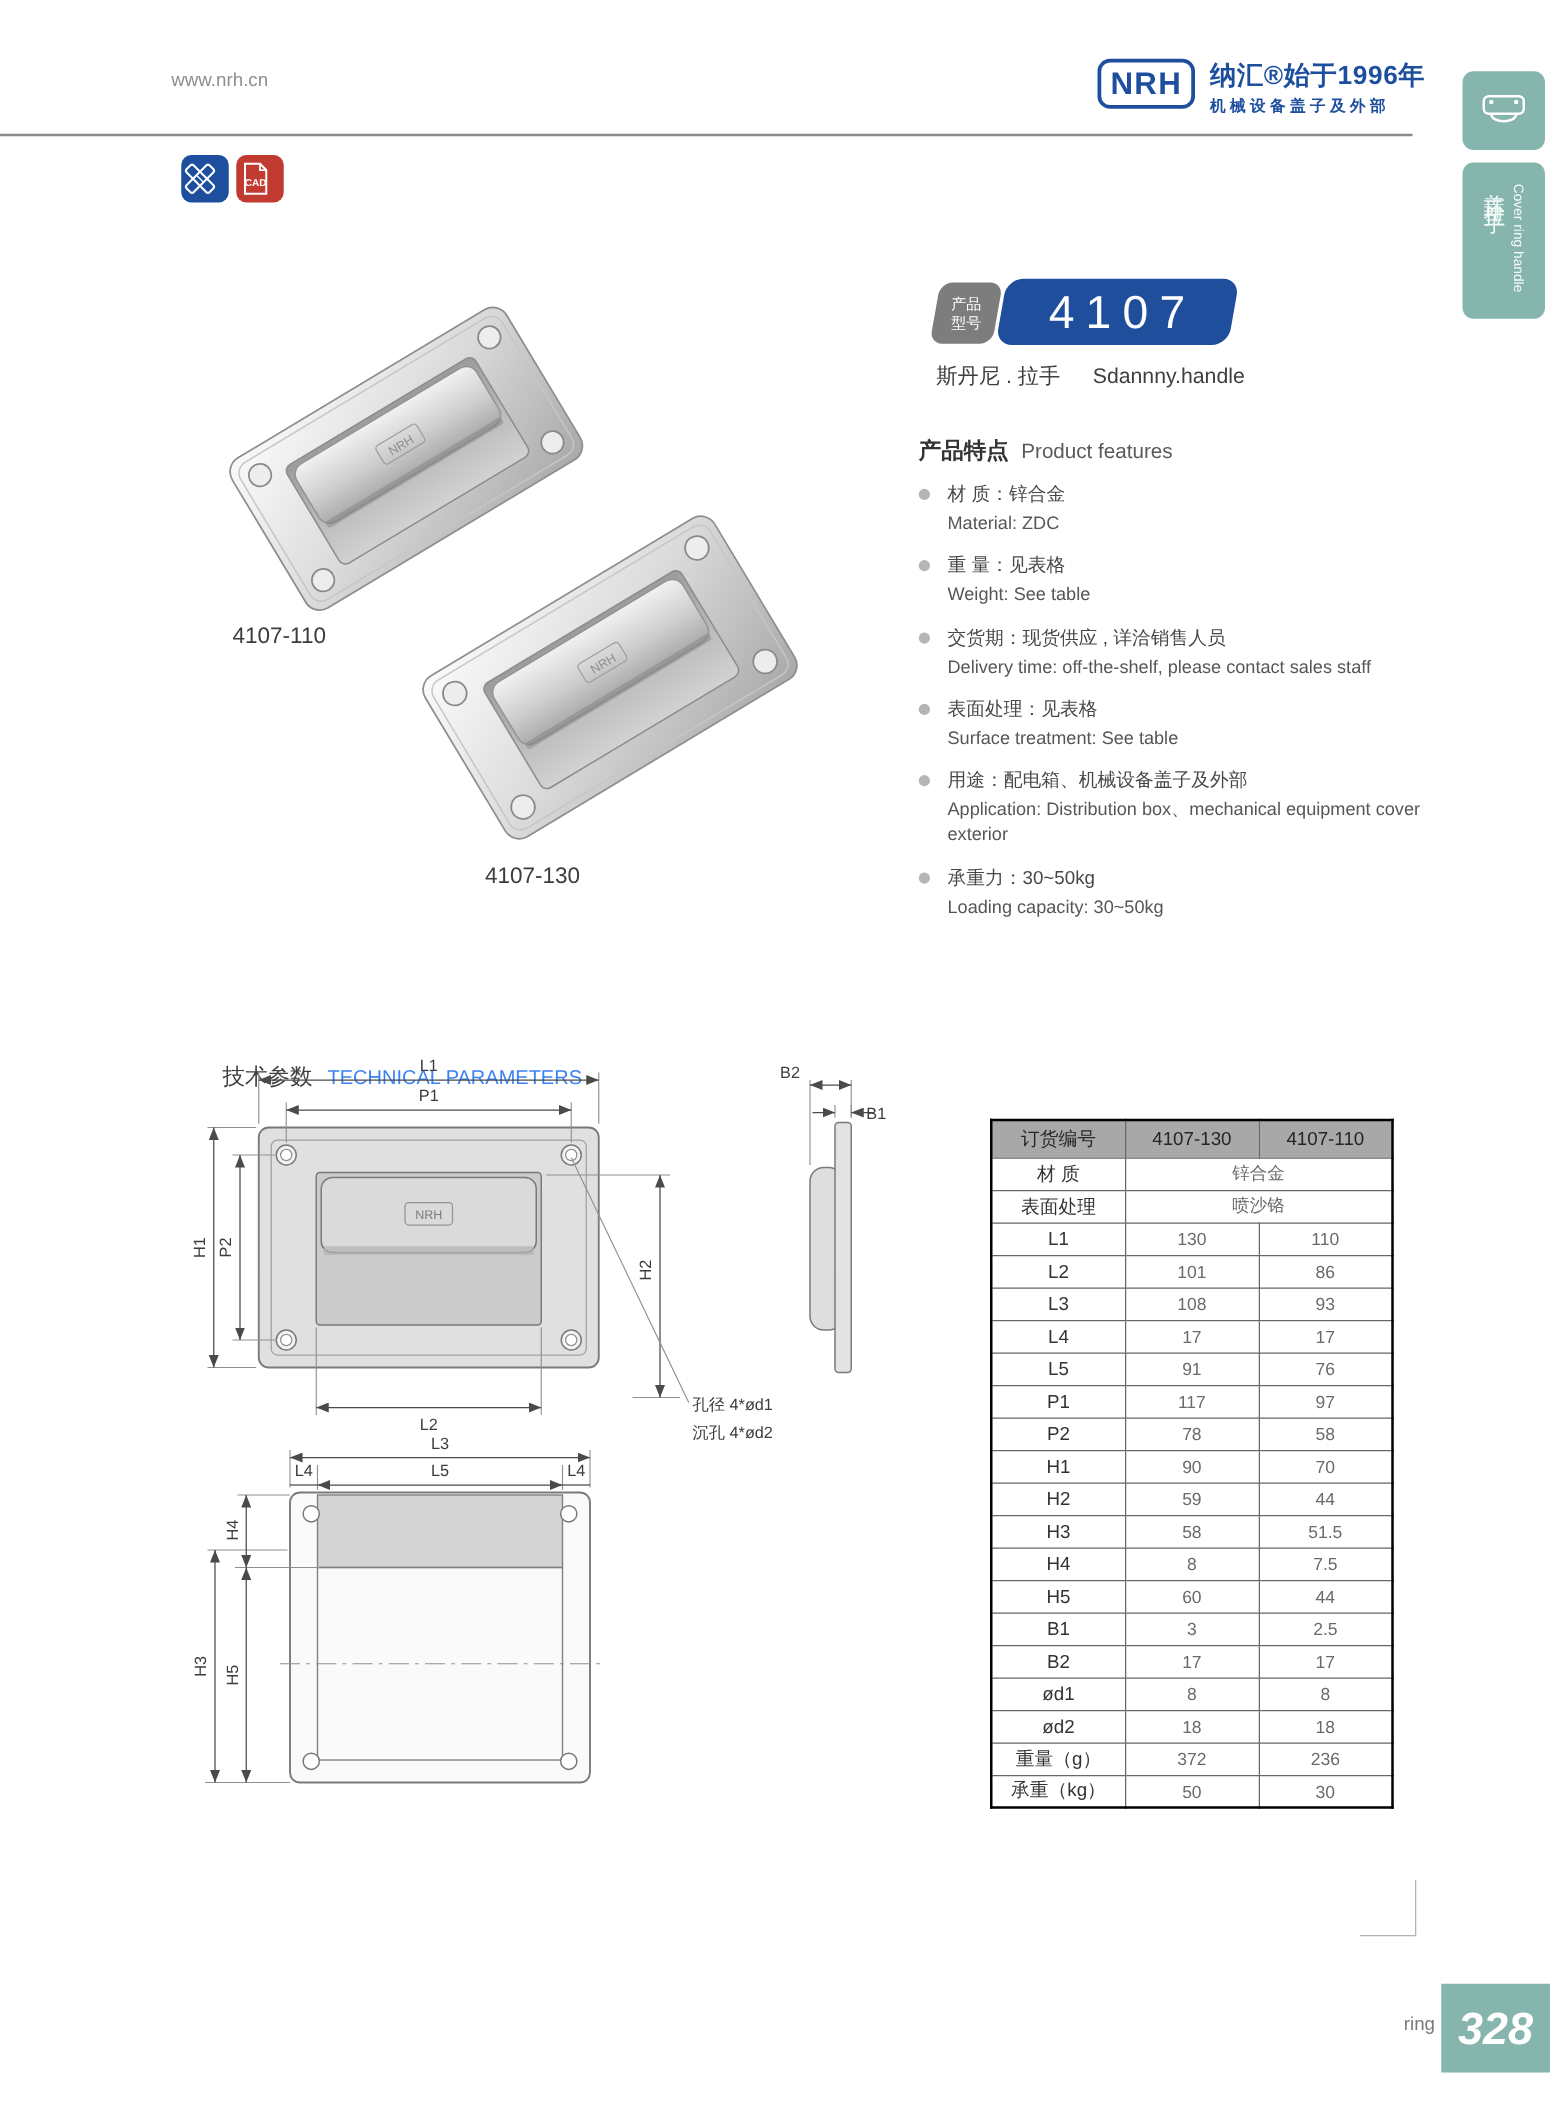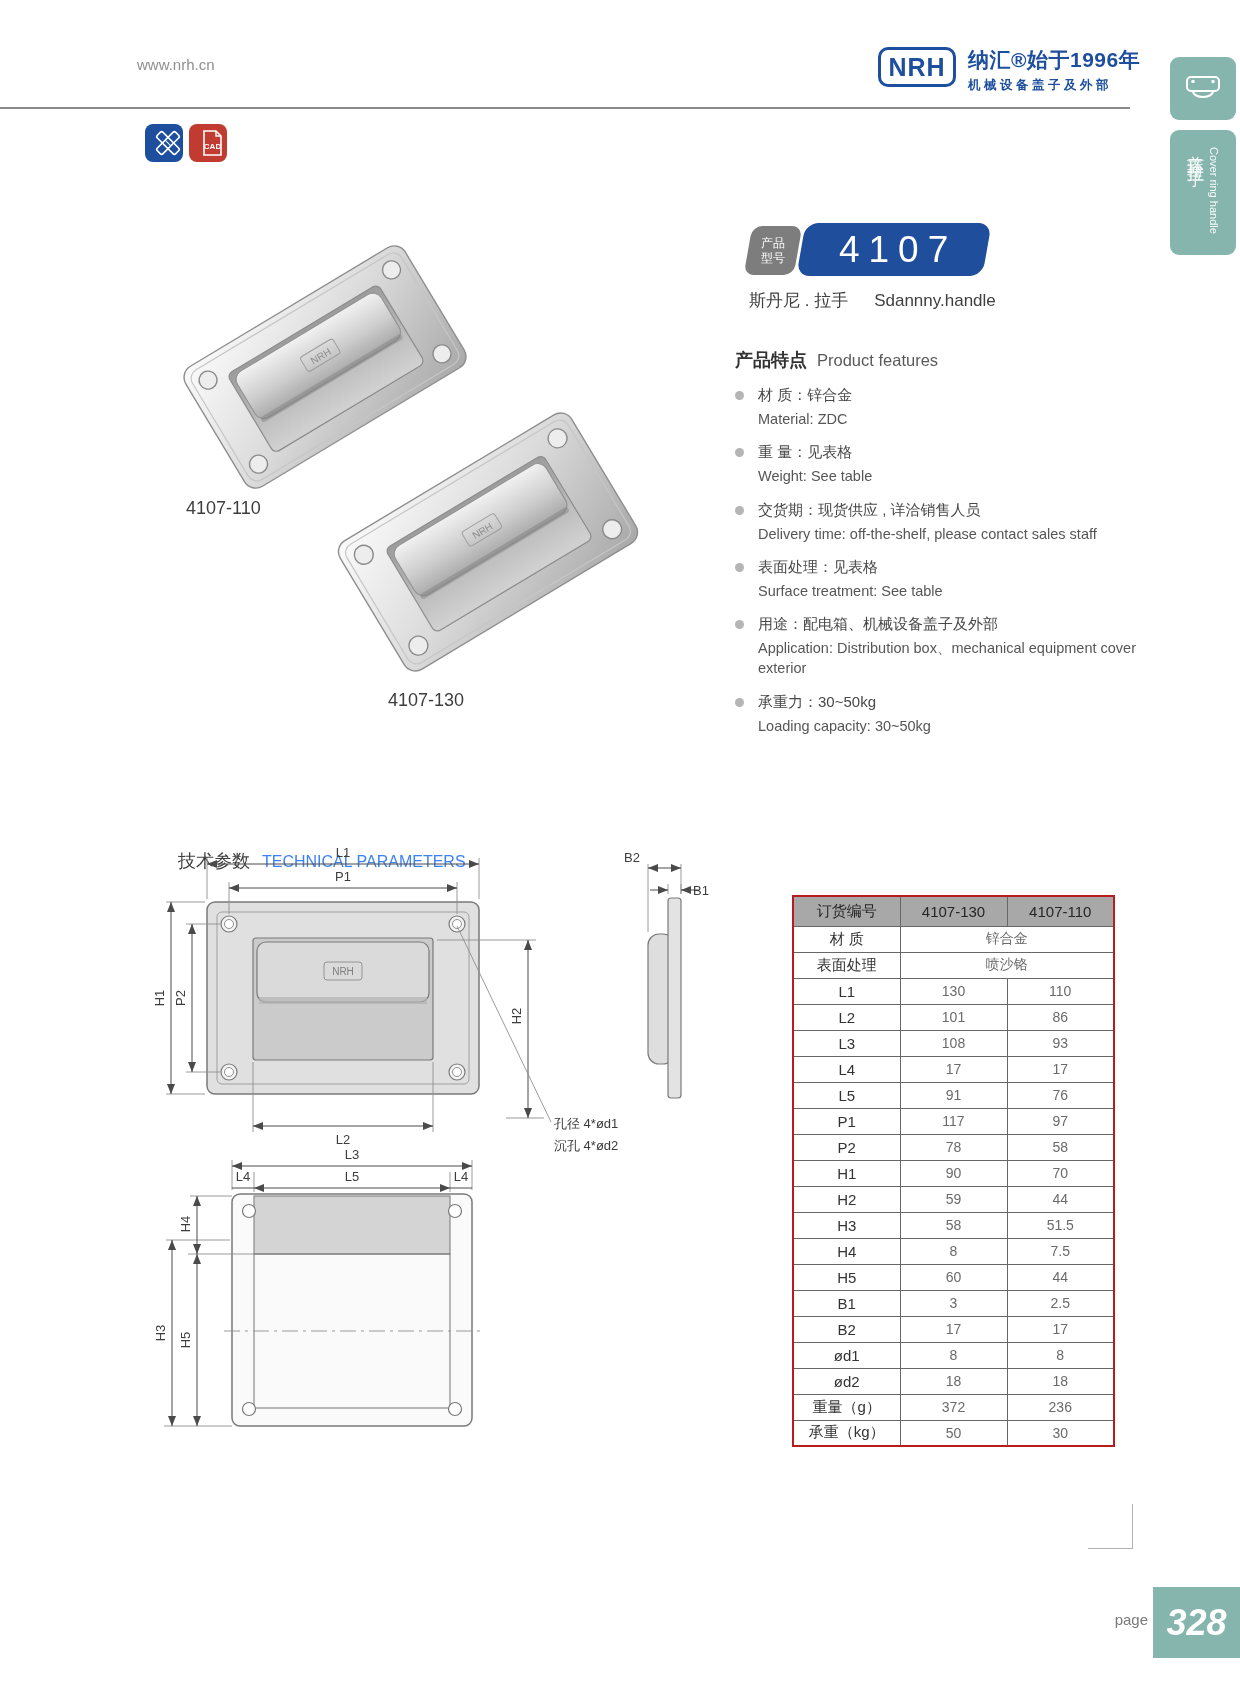--- a/index.html
+++ b/index.html
@@ -12,21 +12,21 @@
   .site-url { left:137px; top:56px; font-size:15px; color:#8f8f8f; }
   .hr-line { left:0; top:107px; width:1130px; border-top:2px solid #8a8a8a; }
   .logo-box { left:878px; top:47px; width:78px; height:40px; border:3px solid #1d4f9e; border-radius:10px;
               display:flex; align-items:center; justify-content:center; color:#1d4f9e;
               font-weight:bold; font-size:25px; letter-spacing:1px; }
   .brand { left:968px; top:46px; width:220px; color:#1d4f9e; }
   .brand-l1 { font-size:21px; font-weight:bold; letter-spacing:0.5px; }
   .brand-l2 { font-size:12.5px; font-weight:bold; letter-spacing:3.5px; margin-top:3px; }
 
   
-  .sq-icon { width:38px; height:38px; border-radius:8px; display:flex; align-items:center; justify-content:flex-end; }
+  .sq-icon { width:38px; height:38px; border-radius:8px; display:flex; align-items:center; justify-content:flex-start; }
   .icon-blue { left:145px; top:124px; background:#1d4f9e; }
   .icon-red  { left:189px; top:124px; background:#c23b31; }
 
   
   .tab1 { left:1170px; top:57px; width:66px; height:63px; background:#85b5ad; border-radius:9px;
           display:flex; align-items:center; justify-content:center; }
   .tab2 { left:1170px; top:130px; width:66px; height:125px; background:#85b5ad; border-radius:9px; }
   .tab2-cn { position:absolute; left:14px; top:11px; writing-mode:vertical-rl; color:#f4faf8;
              font-size:17px; letter-spacing:5px; }
   .tab2-en { position:absolute; left:38px; top:17px; writing-mode:vertical-rl; color:rgba(255,255,255,0.95);
@@ -54,21 +54,21 @@
   
   .photo-label { font-size:18px; color:#3d3d3d; }
 
   
   .tech-heading { left:178px; top:849px; }
   .tech-heading .cn { font-size:18px; color:#3f3f3f; }
   .tech-heading .en { font-size:16px; color:#3b82f6; margin-left:12px; }
 
   
   .spec-table { position:absolute; left:792px; top:895px; width:321px; border-collapse:collapse;
-                border:2px solid #b91c1c; table-layout:fixed; }
+                border:2px solid #000000; table-layout:fixed; }
   .spec-table th, .spec-table td { border:1px solid #676767; text-align:center; vertical-align:middle; padding:0; }
   .spec-table th { background:#a8a8a8; font-weight:normal; font-size:15px; color:#262626; height:30px; }
   .spec-table td { height:26px; }
   .spec-table td.lab { font-size:15px; color:#333; }
   .spec-table td.val { font-size:14px; color:#6a6a6a; }
 
   
   .corner-mark { left:1088px; top:1504px; width:45px; height:45px;
                  border-right:1px solid #b3b3b3; border-bottom:1px solid #b3b3b3; }
   .page-label { left:1104px; top:1611px; width:44px; text-align:right; font-size:15px; color:#7a7a7a; }
@@ -462,18 +462,18 @@
         </tr>
     <tr>
           <td class="lab">承重（kg）</td>
           <td class="val">50</td>
           <td class="val">30</td>
         </tr>
   </tbody>
     </table>
 
   <div class="abs corner-mark"></div>
-  <div class="abs page-label">page</div>
+  <div class="abs page-label">ring</div>
   <div class="abs page-block">
     <span>328</span>
   </div>
 
 </div>
 
 </body></html>

